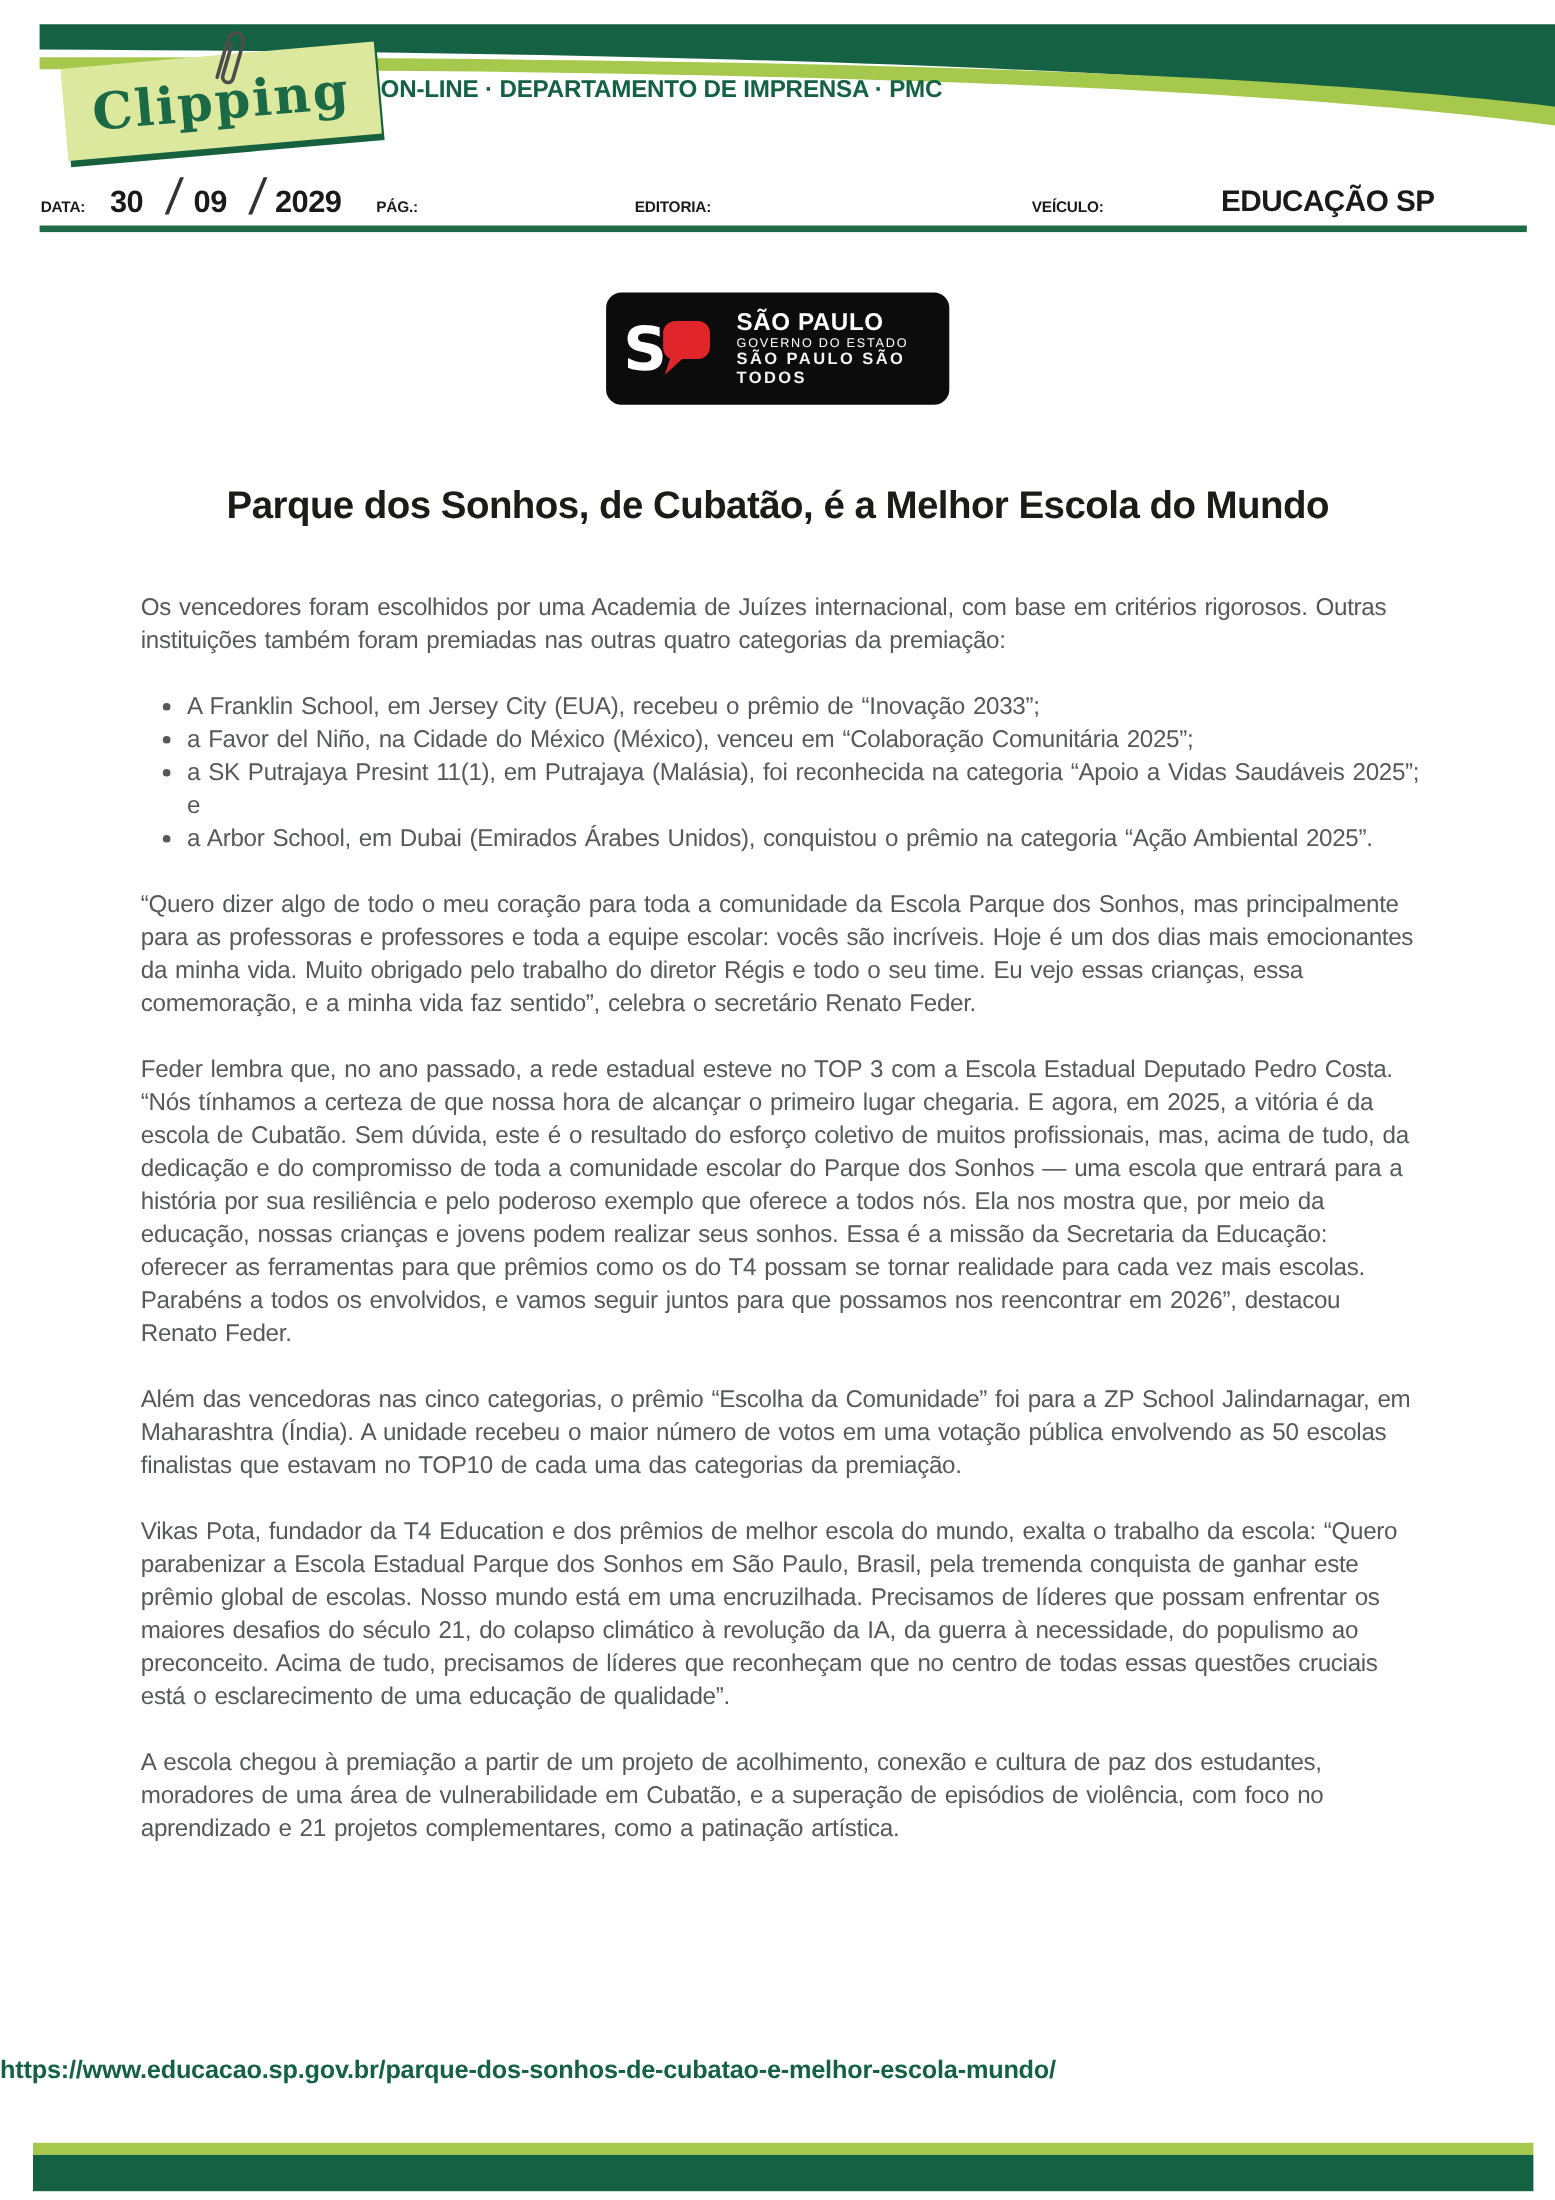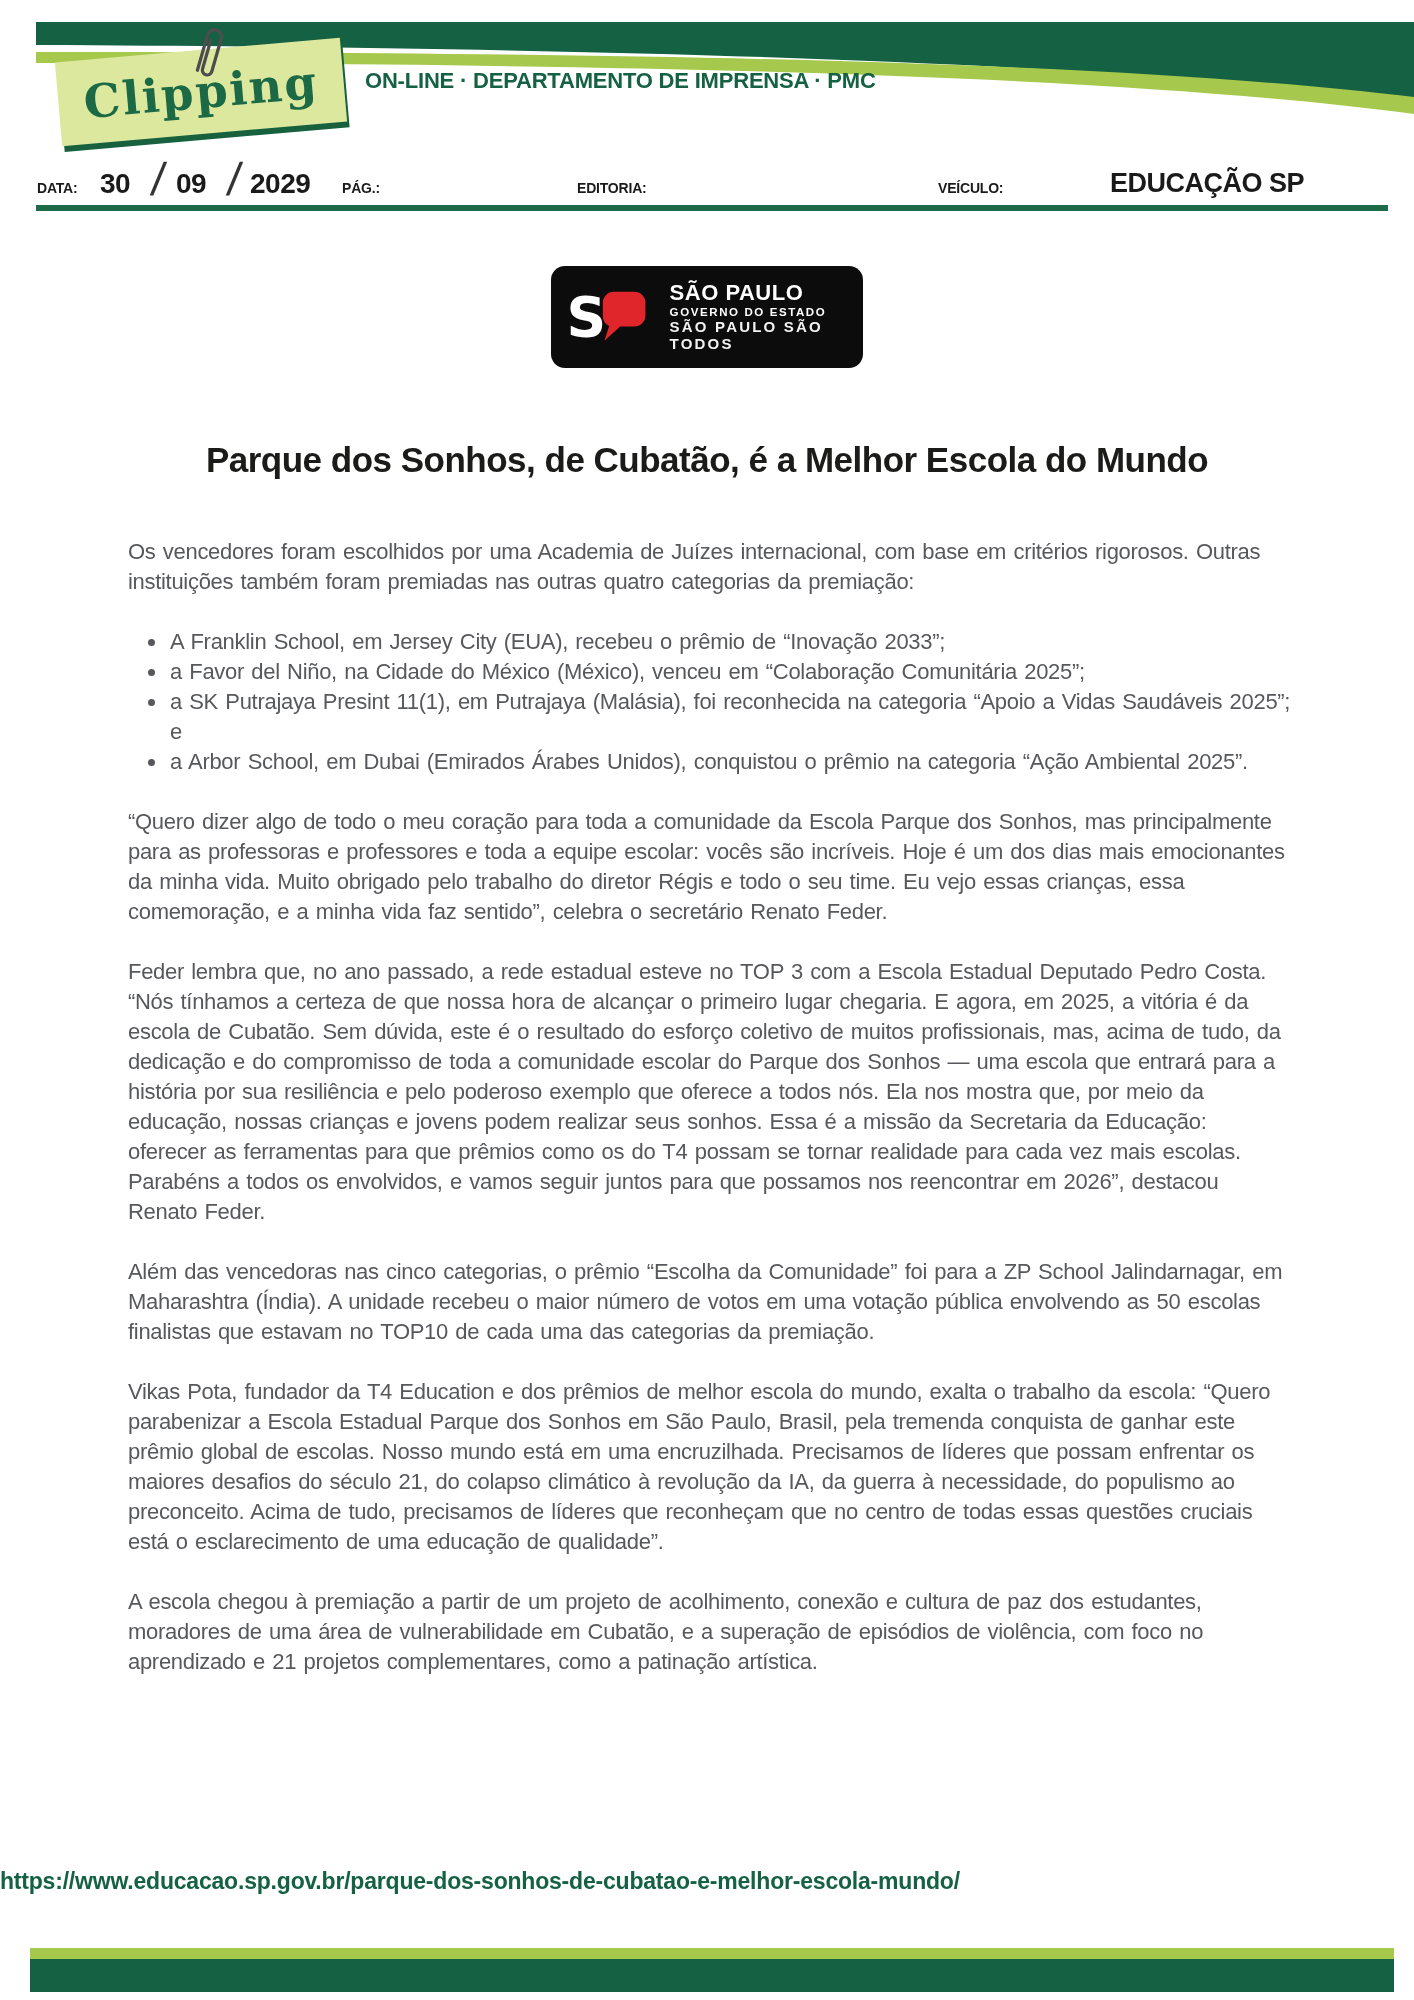--- a/index.html
+++ b/index.html
@@ -20,37 +20,37 @@
     box-shadow:2px 6px 0 #17613f;
     display:flex;align-items:center;justify-content:center;
   }
   .clip-label .clip-word{
     font-family:"DejaVu Serif",serif;
     font-weight:bold;font-size:46px;color:#1b6a45;letter-spacing:2px;
   }
   .paperclip{position:absolute;left:192px;top:22px;transform:rotate(16deg);}
   .hdr-subtitle{
     position:absolute;left:346px;top:68px;
-    font-weight:bold;font-size:22px;color:#156143;letter-spacing:-0.2px;margin-left:19px;
+    font-weight:bold;font-size:22px;color:#156143;letter-spacing:-0.2px;
   }
   
   .meta-row{position:absolute;left:0;top:160px;width:1414px;height:50px;color:#1a1a1a;}
   .meta-row .lbl{position:absolute;font-size:14px;font-weight:bold;letter-spacing:-0.2px;top:20px;}
   .meta-row .big{position:absolute;font-size:28px;font-weight:bold;top:8px;letter-spacing:-0.5px;}
   .meta-row .slash{position:absolute;font-size:46px;font-weight:300;top:-8px;color:#333;transform:skewX(-8deg);}
   .meta-divider{position:absolute;left:36px;top:205px;width:1352px;height:6px;background:#1e6b4a;}
   
   .sp-logo{
     position:absolute;left:50%;top:266px;transform:translateX(-50%);
     width:312px;height:102px;background:#0c0c0c;border-radius:14px;
     display:flex;align-items:center;gap:10px;padding:0 14px;box-sizing:border-box;
   }
   .sp-logo-text{color:#ffffff;line-height:1.12;}
   .sp-logo-text .l1{font-size:22px;font-weight:bold;letter-spacing:0.5px;}
-  .sp-logo-text .l2{font-size:11.5px;font-weight:bold;letter-spacing:1.6px;}
+  .sp-logo-text .l2{font-size:11.5px;font-weight:normal;letter-spacing:1.6px;}
   .sp-logo-text .l3{font-size:15px;font-weight:bold;letter-spacing:2.2px;color:#f2f2f2;}
   
   .article-title{
     position:absolute;left:107px;top:415px;width:1200px;
     text-align:center;font-size:35px;font-weight:bold;color:#1b1b1a;
     line-height:1.27;letter-spacing:-0.5px;
   }
   .article-body{
     position:absolute;left:128px;top:537px;width:1164px;
     font-size:22px;line-height:30px;color:#57585b;

